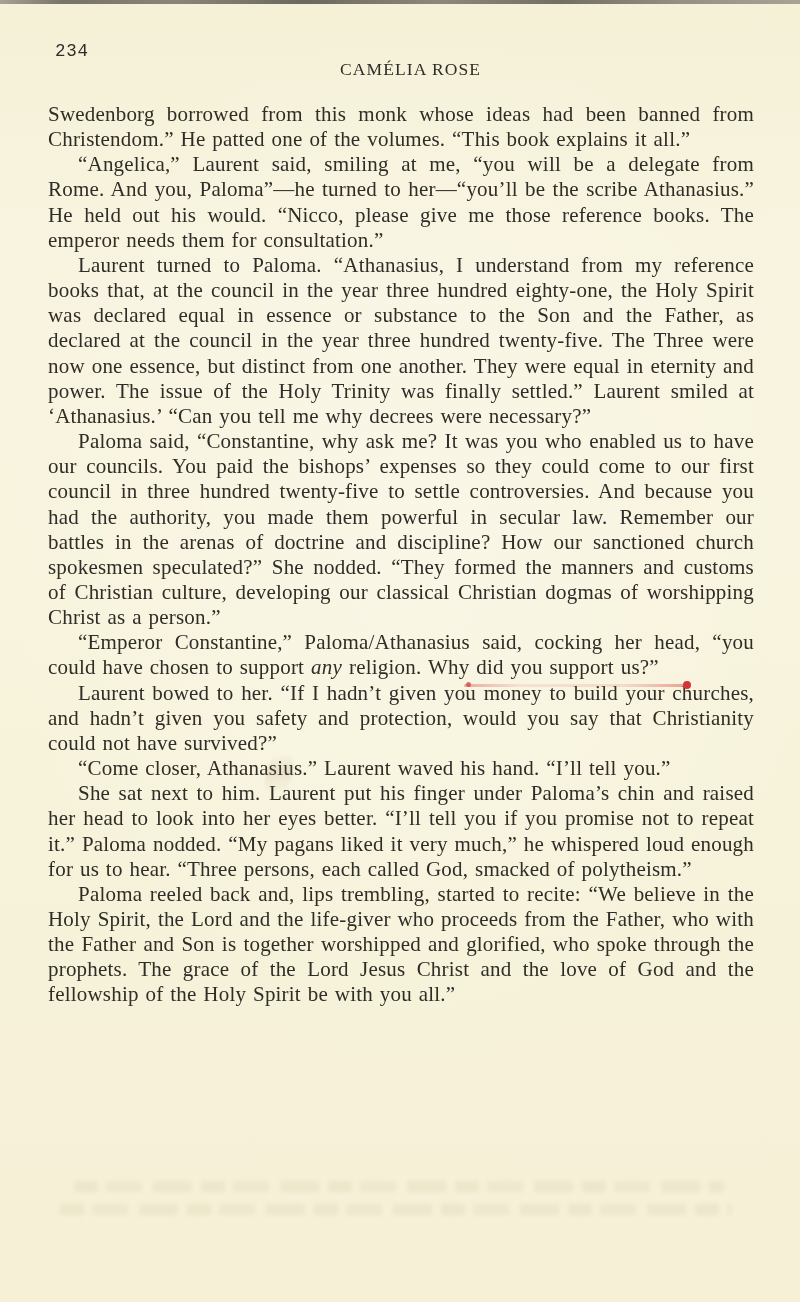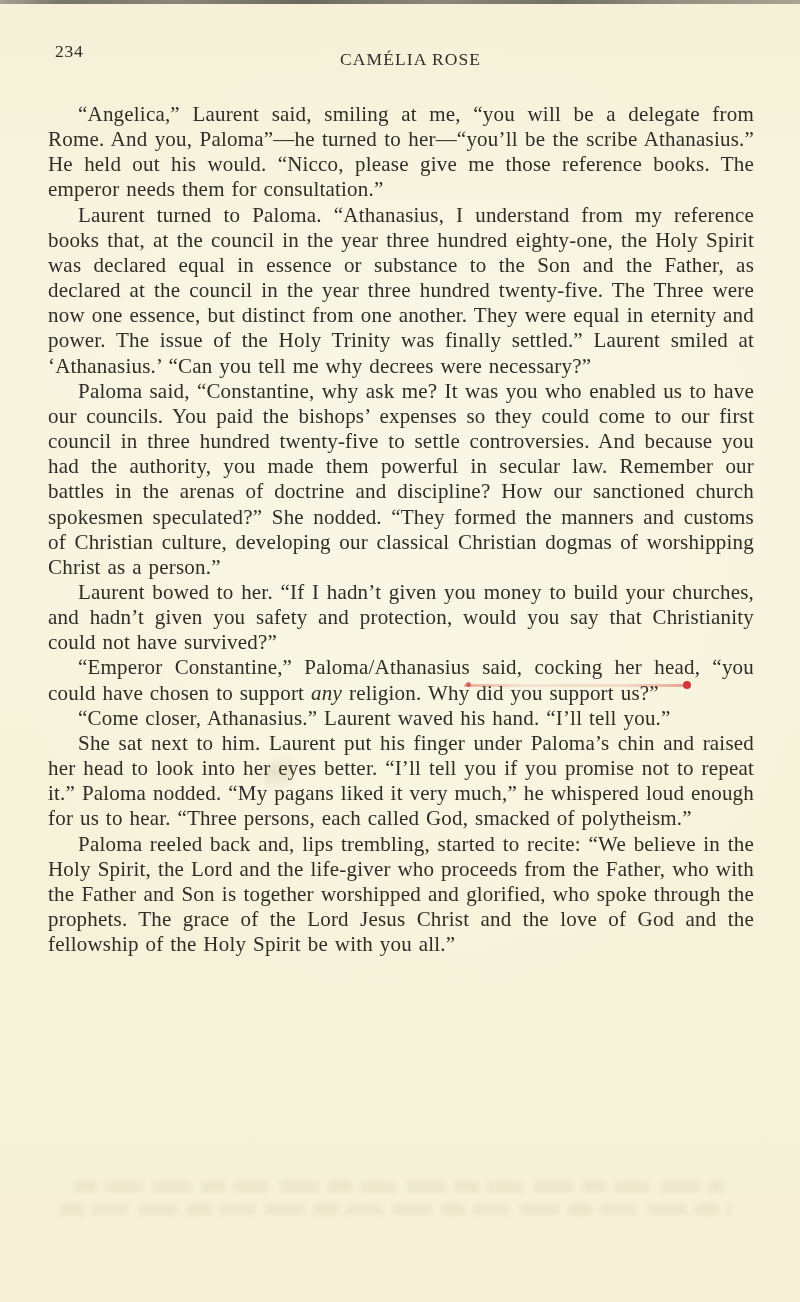--- a/index.html
+++ b/index.html
@@ -24,24 +24,24 @@
   .top-edge{
     position:absolute;top:0;left:0;width:100%;height:4px;
     background:linear-gradient(90deg,#918d82 0%,#57544c 8%,#6e6a60 22%,#49463f 38%,#716d63 55%,#514e46 70%,#7b776c 85%,#938f84 100%);
     opacity:.8;
   }
   .running-header{
     position:absolute;top:41px;left:0;width:100%;height:24px;
     font-size:17.5px;
   }
   .page-number{
-    position:absolute;left:55px;top:0;letter-spacing:0.8px;
+    position:absolute;left:55px;top:0;letter-spacing:0.8px;font-family:Liberation Mono, monospace;
   }
   .running-head{
-    position:absolute;left:340px;top:8px;letter-spacing:1.1px;white-space:nowrap;
+    position:absolute;left:340px;top:18px;letter-spacing:1.1px;white-space:nowrap;
   }
   .text-block{
     position:absolute;top:102px;left:48px;width:706px;
     font-size:21px;line-height:25.15px;
     letter-spacing:0.2px;word-spacing:1.4px;
     text-align:justify;
   }
   .para{margin:0;padding:0;}
   .para.indent{text-indent:30px;}
   .para em{font-style:italic;letter-spacing:0.3px;}
@@ -76,25 +76,26 @@
 
 <div class="page">
   <div class="top-edge"></div>
 
   <header class="running-header">
     <span class="page-number">234</span>
     <span class="running-head">CAMÉLIA ROSE</span>
   </header>
 
   <main class="text-block" id="text-block">
+      <p class="para"><span>Swedenborg borrowed from this monk whose ideas had been banned from Christendom.” He patted one of the volumes. “This book explains it all.”</span></p>
       <p class="para indent"><span>“Angelica,” Laurent said, smiling at me, “you will be a delegate from Rome. And you, Paloma”—he turned to her—“you’ll be the scribe Athanasius.” He held out his would. “Nicco, please give me those reference books. The emperor needs them for consultation.”</span></p>
       <p class="para indent"><span>Laurent turned to Paloma. “Athanasius, I understand from my reference books that, at the council in the year three hundred eighty-one, the Holy Spirit was declared equal in essence or substance to the Son and the Father, as declared at the council in the year three hundred twenty-five. The Three were now one essence, but distinct from one another. They were equal in eternity and power. The issue of the Holy Trinity was finally settled.” Laurent smiled at ‘Athanasius.’ “Can you tell me why decrees were necessary?”</span></p>
       <p class="para indent"><span>Paloma said, “Constantine, why ask me? It was you who enabled us to have our councils. You paid the bishops’ expenses so they could come to our first council in three hundred twenty-five to settle controversies. And because you had the authority, you made them powerful in secular law. Remember our battles in the arenas of doctrine and discipline? How our sanctioned church spokesmen speculated?” She nodded. “They formed the manners and customs of Christian culture, developing our classical Christian dogmas of worshipping Christ as a person.”</span></p>
+      <p class="para indent"><span>“Emperor Constantine,” Paloma/Athanasius said, cocking her head, “you could have chosen to support </span><em>any</em><span> religion. Why did you support us?”</span></p>
       <p class="para indent"><span>Laurent bowed to her. “If I hadn’t given you money to build your churches, and hadn’t given you safety and protection, would you say that Christianity could not have survived?”</span></p>
-      <p class="para indent"><span>“Emperor Constantine,” Paloma/Athanasius said, cocking her head, “you could have chosen to support </span><em>any</em><span> religion. Why did you support us?”</span></p>
       <p class="para indent"><span>“Come closer, Athanasius.” Laurent waved his hand. “I’ll tell you.”</span></p>
       <p class="para indent"><span>She sat next to him. Laurent put his finger under Paloma’s chin and raised her head to look into her eyes better. “I’ll tell you if you promise not to repeat it.” Paloma nodded. “My pagans liked it very much,” he whispered loud enough for us to hear. “Three persons, each called God, smacked of polytheism.”</span></p>
       <p class="para indent"><span>Paloma reeled back and, lips trembling, started to recite: “We believe in the Holy Spirit, the Lord and the life-giver who proceeds from the Father, who with the Father and Son is together worshipped and glorified, who spoke through the prophets. The grace of the Lord Jesus Christ and the love of God and the fellowship of the Holy Spirit be with you all.”</span></p>
     </main>
 
   <div class="pen-mark">
     <span class="pen-dot small"></span>
     <span class="pen-dot large"></span>
   </div>
 

